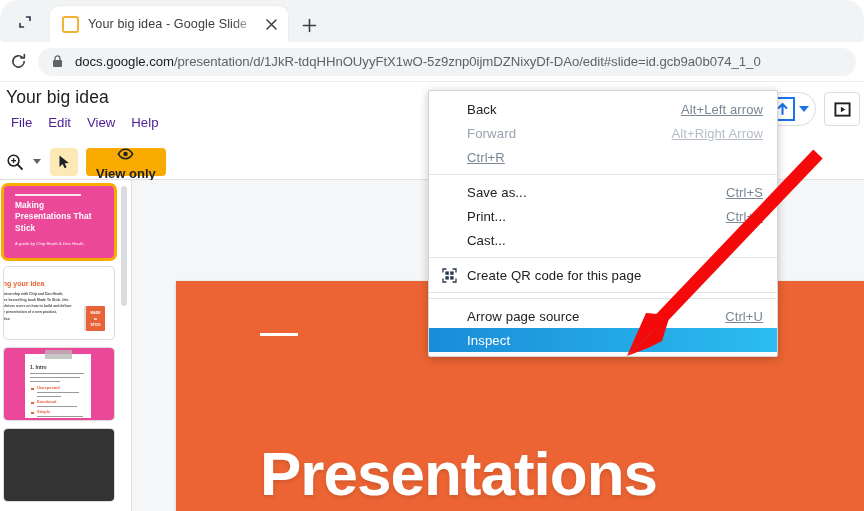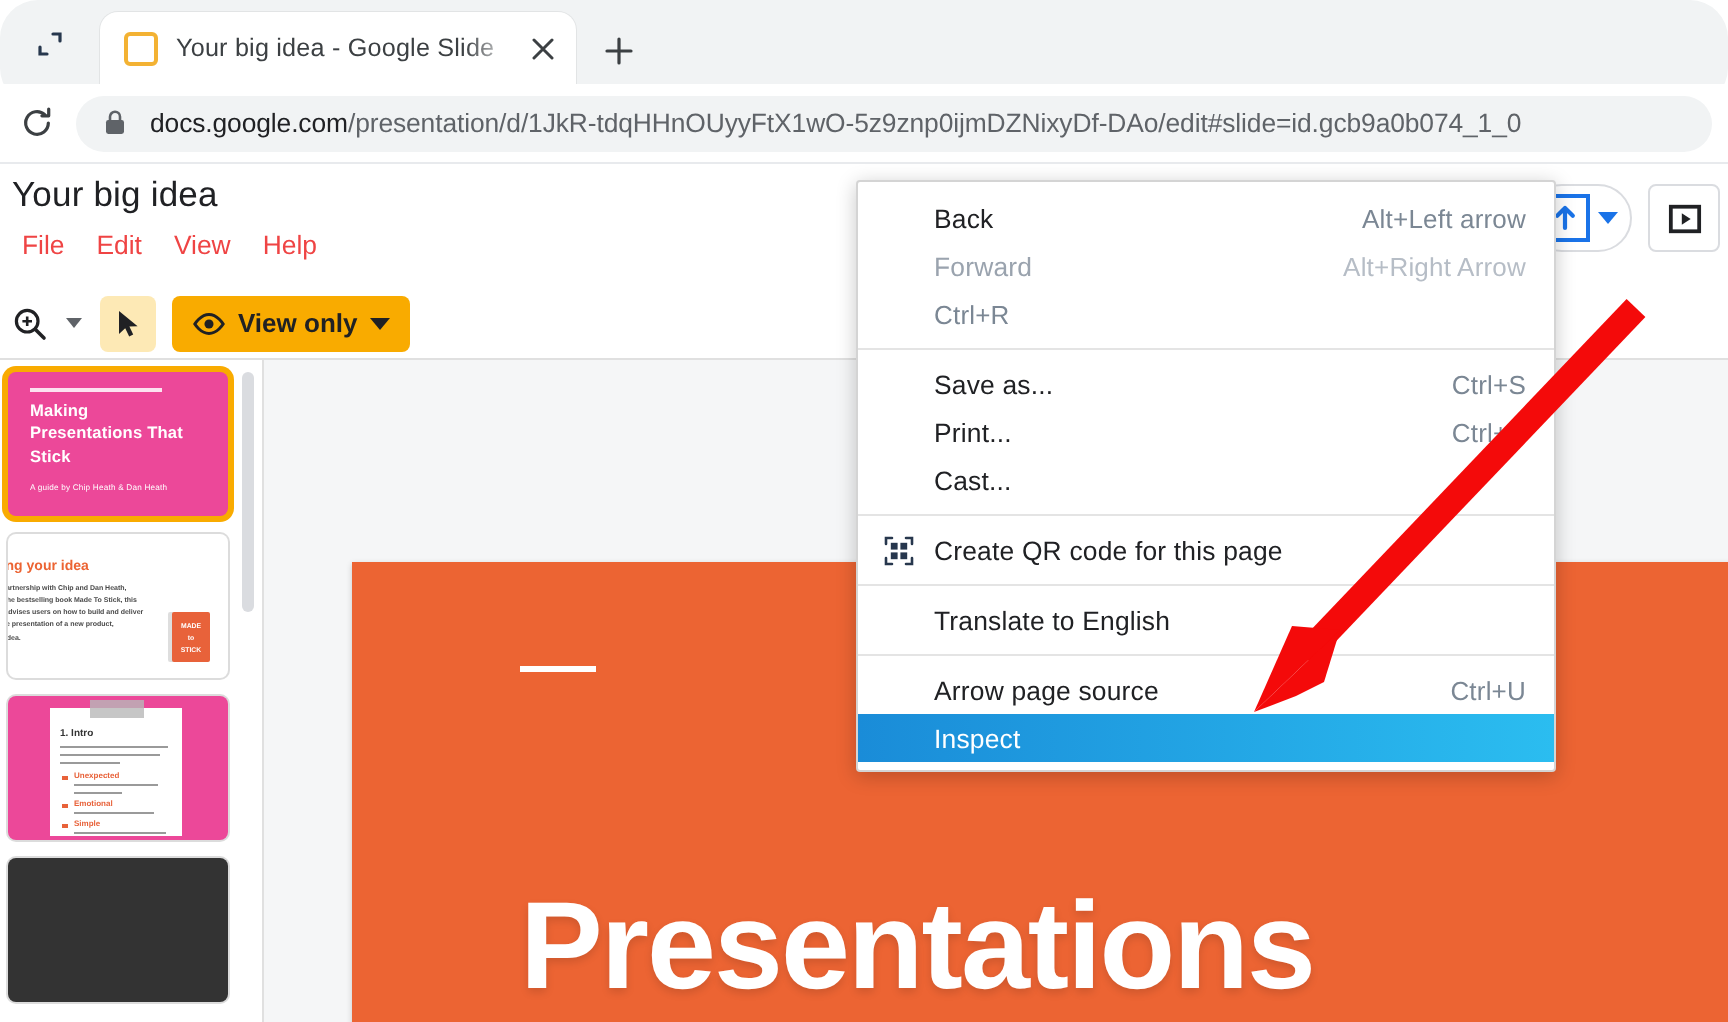--- a/index.html
+++ b/index.html
@@ -89,21 +89,21 @@
   }
   .doc-title {
     position: absolute; left: 6px; top: 5px;
     font-size: 17.5px; color: #202124; letter-spacing: .1px;
   }
   .menubar {
     position: absolute; left: 4px; top: 30px;
     display: flex; gap: 2px;
   }
   .menubar-item {
-    font-size: 13.2px; color: #ef4444; padding: 3px 7px;
+    font-size: 13.2px; color: #4c1d95; padding: 3px 7px;
     border-radius: 4px; cursor: pointer;
   }
   .header-right {
     position: absolute; right: 4px; top: 10px;
     display: flex; align-items: center; gap: 8px;
   }
   .share-pill {
     display: flex; align-items: center; gap: 4px;
     height: 34px; padding: 0 6px 0 4px;
     border: 1px solid #dadce0; border-radius: 18px;
@@ -139,21 +139,21 @@
     border-right:4px solid transparent;border-top:5px solid #5f6368; }
   .tb-cursor {
     width: 28px; height: 28px; margin-left: 4px; border-radius: 4px;
     background: #fde9b5; display:flex; align-items:center; justify-content:center;
     color:#202124; cursor:pointer;
   }
   .viewonly-btn {
     margin-left: 8px; height: 28px; border-radius: 4px;
     background: #f9ab00; color: #202124;
     display: flex; align-items: center; gap: 6px;
-    padding: 0 10px; font-size: 13px; font-weight: bold; cursor: pointer;
+    padding: 0 10px; font-size: 13px; font-weight: bold; cursor: pointer; flex-direction: column;
   }
   .viewonly-btn .vcaret { width:0;height:0;border-left:5px solid transparent;
     border-right:5px solid transparent;border-top:6px solid #202124; }
 
   
   .filmstrip {
     position: absolute; left: 0; top: 98px; width: 132px; height: 331px;
     background: #ffffff; overflow: hidden;
     border-right: 1px solid #e0e0e0;
   }
@@ -252,21 +252,21 @@
     box-shadow: 0 2px 10px rgba(0,0,0,.22);
     padding: 6px 0 4px 0;
     font-size: 13.2px;
     color: #202124;
   }
   .ctx-item {
     position: relative; height: 24px; display: flex; align-items: center;
     padding: 0 14px 0 38px; white-space: nowrap; cursor: default;
   }
   .ctx-item .lbl { flex: 1 1 auto; letter-spacing: .1px; }
-  .ctx-item .accel { color: #7b8794; font-size: 13px; letter-spacing: .1px; }
+  .ctx-item .accel { color: #7b8794; font-size: 13px; letter-spacing: .1px; text-decoration: underline; }
   .ctx-item.disabled .lbl { color: #9aa3ae; }
   .ctx-item.disabled .accel { color: #b6bdc6; }
   .ctx-item.highlight {
     background: linear-gradient(to right, #1a8cd8 0%, #2bbdf0 100%);
     justify-content: flex-end;
   }
   .ctx-item.highlight .lbl { color: #ffffff; }
   .ctx-sep { height: 1px; background: #e4e4e4; margin: 5px 0; }
   .ctx-leading-icon {
     position: absolute; left: 12px; top: 50%; transform: translateY(-50%);
@@ -486,24 +486,20 @@
           <rect x="3.4" y="8.2" width="3.4" height="3.4" fill="#27374d"></rect>
           <rect x="8.2" y="8.2" width="3.4" height="3.4" fill="#27374d"></rect>
         </svg>
       </span>
       <span class="lbl">Create QR code for this page</span>
       <span class="accel"></span>
     </div>
 
     <div class="ctx-sep"></div>
 
-    <div class="ctx-item">
-      <span class="lbl">Translate to English</span>
-      <span class="accel"></span>
-    </div>
 
     <div class="ctx-sep"></div>
 
     <div class="ctx-item">
       <span class="lbl">Arrow page source</span>
       <span class="accel">Ctrl+U</span>
     </div>
     <div class="ctx-item highlight">
       <span class="lbl">Inspect</span>
       <span class="accel"></span>

